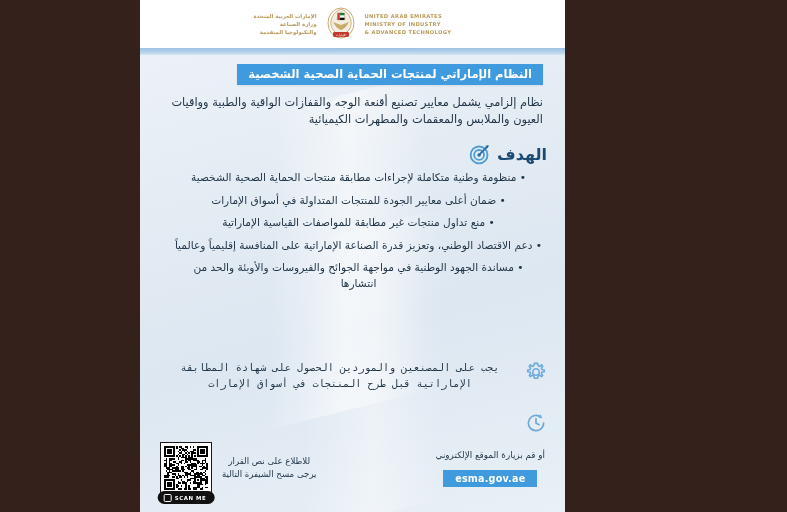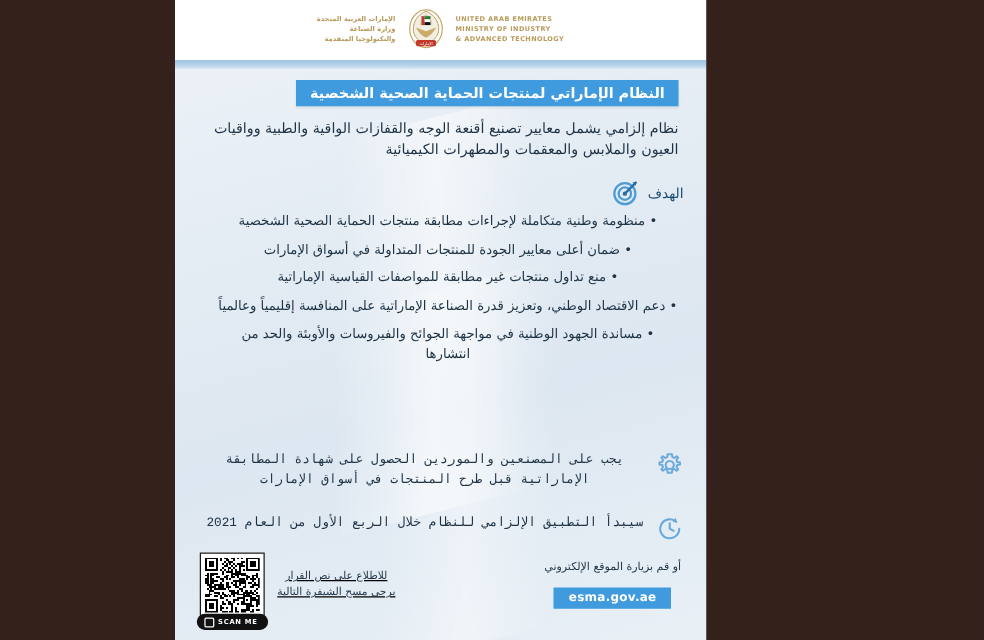--- a/index.html
+++ b/index.html
@@ -62,21 +62,21 @@
   .subtitle{
     position:absolute;top:94px;right:22px;left:8px;
     text-align:right;color:#1e3245;font-size:11.4px;line-height:17px;
     z-index:3;
   }
 
   .goal-head{
     position:absolute;top:143px;right:18px;
     display:flex;align-items:center;gap:6px;z-index:3;
   }
-  .goal-head .lbl{color:#1b4a73;font-size:11px;font-weight:400;}
+  .goal-head .lbl{color:#1b4a73;font-size:16px;font-weight:700;}
 
   .goals{
     position:absolute;top:170px;right:22px;left:22px;
     text-align:right;color:#1f3purple;z-index:3;
   }
   .goal{
     color:#1e3446;font-size:10.6px;line-height:15.6px;margin-bottom:7px;
     text-align:center;
     margin-left:12px;
   }
@@ -92,21 +92,21 @@
   .note-gear{top:361px;}
   .note-clock{top:412px;}
   .ico{flex:0 0 22px;width:22px;height:22px;}
 
   .footer{
     position:absolute;bottom:8px;left:0;width:425px;height:72px;z-index:3;
     display:flex;align-items:center;justify-content:space-between;
     padding:0 20px;box-sizing:border-box;
   }
   .f-right{text-align:center;color:#1e3446;font-size:8.6px;line-height:13px;}
-  .qr-wrap{display:flex;align-items:center;gap:10px;text-decoration:underline;}
+  .qr-wrap{display:flex;align-items:center;gap:10px;}
   .qr-box{
     width:52px;height:52px;background:#fff;border:1px solid #1b1b1b;
     position:relative;box-sizing:border-box;padding:3px;
   }
   .qr-canvas{width:100%;height:100%;display:block;}
   .scanme{
     position:absolute;left:50%;transform:translateX(-50%);bottom:-11px;
     background:#111;color:#fff;font-size:5.4px;letter-spacing:.6px;
     padding:2.5px 8px 2.5px 6px;border-radius:9px;white-space:nowrap;
     display:flex;align-items:center;gap:3px;direction:ltr;font-weight:700;
@@ -194,21 +194,20 @@
       </svg>
       <div class="txt">يجب على المصنعين والموردين الحصول على شهادة المطابقة الإماراتية قبل طرح المنتجات في أسواق الإمارات</div>
     </div>
 
     <div class="note-row note-clock">
       <svg class="ico" viewBox="0 0 24 24">
         <path d="M20.3 12 a8.3 8.3 0 1 1 -2.6 -6.0" fill="none" stroke="#6aa9dc" stroke-width="1.8" stroke-linecap="round"></path>
         <path d="M17.3 2.4 L18.2 6.3 L14.4 6.0 Z" fill="#6aa9dc"></path>
         <path d="M12 7.3 L12 12 L15.4 13.8" fill="none" stroke="#6aa9dc" stroke-width="1.8" stroke-linecap="round"></path>
       </svg>
-      <div class="txt">سيبدأ التطبيق الإلزامي للنظام خلال الربع الأول من العام 2021</div>
     </div>
 
     <div class="footer">
 
       <div class="f-left">
         <div class="lead">أو قم بزيارة الموقع الإلكتروني</div>
         <span class="site-btn">esma.gov.ae</span>
       </div>
 
       <div class="qr-wrap">

